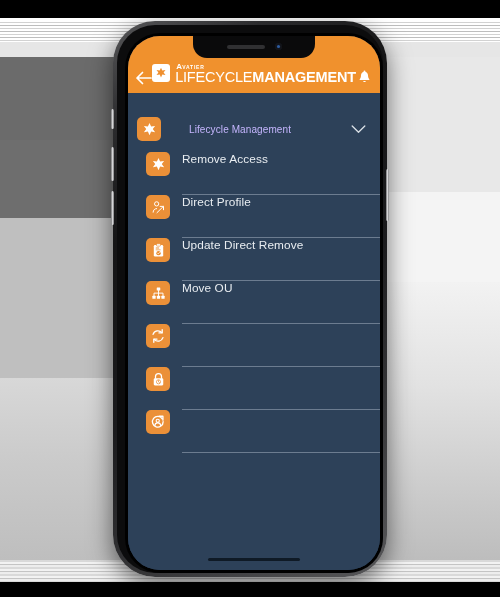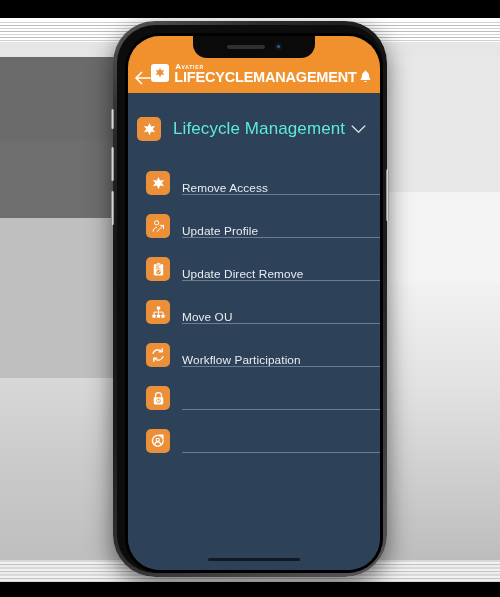--- a/index.html
+++ b/index.html
@@ -139,21 +139,21 @@
   #brand-top {
     font-size: 5.5px; letter-spacing: 0.3px; color: #ffffff;
     font-weight: 400; margin-bottom: -1px; padding-left: 1px;
     display: flex; align-items: baseline;
   }
   #brand-top .cap { font-size: 8px; font-weight: 700; line-height: 1; }
   #brand-top .rest { font-size: 5px; letter-spacing: 0.8px; font-weight: 700; }
   #brand-main {
     font-size: 14.5px; color: #ffffff; letter-spacing: -0.2px; white-space: nowrap;
   }
-  #brand-main .light { font-weight: 700; }
+  #brand-main .light { font-weight: 400; }
   #brand-main .bold  { font-weight: 700; margin-top: 23px; }
   #bell {
     width: 30px; margin-right: 6px;
     display: flex; align-items: center; justify-content: center;
   }
 
   
   #menu {
     position: absolute; left: 0; top: 57px;
     width: 100%; bottom: 0;
@@ -165,27 +165,27 @@
     height: 46px; padding: 0 14px 0 9px;
     margin-top: 13px;
   }
   .tile {
     width: 24px; height: 24px; border-radius: 5px;
     background: #eb9038;
     display: flex; align-items: center; justify-content: center;
     flex: 0 0 auto;
   }
   #group-title {
-    flex: 1; margin-left: 12px;
-    color: #5eead4; font-size: 17px; font-weight: 400; letter-spacing: 0.1px;
+    flex: 1; margin-left: 28px;
+    color: #c4b5fd; font-size: 10px; font-weight: 400; letter-spacing: 0.1px;
   }
   #chevron { color: #d7dde4; display: flex; align-items: center; }
 
   .menu-item {
-    display: flex; align-items: flex-end;
+    display: flex; align-items: flex-start;
     height: 43px; padding-left: 18px; padding-right: 0;
     position: relative;
   }
   .menu-item .label {
     flex: 1; margin-left: 12px;
     color: #e9edf1; font-size: 11.8px; font-weight: 400; letter-spacing: 0.1px;
     white-space: nowrap;
   }
   .menu-item .divider {
     position: absolute; left: 54px; right: 0; bottom: 0;
@@ -295,21 +295,21 @@
 
             <div class="menu-item">
               <div class="tile">
                 <svg width="15" height="15" viewBox="0 0 24 24" fill="none">
                   <circle cx="9" cy="6.2" r="3.4" stroke="#ffffff" stroke-width="1.6"></circle>
                   <path d="M3.4 19.5c0-3.3 2.5-5.8 5.6-5.8" stroke="#ffffff" stroke-width="1.6" stroke-linecap="round"></path>
                   <path d="M9.6 20.3 L19.6 10.4" stroke="#ffffff" stroke-width="1.6" stroke-linecap="round"></path>
                   <path d="M14.6 10.2 L20 10.2 L20 15.6" stroke="#ffffff" stroke-width="1.6" stroke-linecap="round" stroke-linejoin="round"></path>
                 </svg>
               </div>
-              <div class="label">Update Profile</div>
+              <div class="label">Direct Profile</div>
               <div class="divider"></div>
             </div>
 
             <div class="menu-item">
               <div class="tile">
                 <svg width="15" height="15" viewBox="0 0 24 24" fill="none">
                   <rect x="4.5" y="3.2" width="15" height="18.2" rx="2" fill="#ffffff"></rect>
                   <rect x="8.8" y="1.2" width="6.4" height="3.8" rx="1.2" fill="#ffffff" stroke="#ea8f36" stroke-width="1.1"></rect>
                   <rect x="7.3" y="7.2" width="6" height="1.5" rx="0.7" fill="#ea8f36"></rect>
                   <rect x="7.3" y="10.2" width="8.2" height="1.5" rx="0.7" fill="#ea8f36"></rect>
@@ -337,21 +337,20 @@
 
             <div class="menu-item">
               <div class="tile">
                 <svg width="16" height="16" viewBox="0 0 24 24" fill="none">
                   <path d="M4.6 9.6a7.6 7.6 0 0 1 13.1-2.6" stroke="#ffffff" stroke-width="2" stroke-linecap="round"></path>
                   <path d="M19.4 14.4a7.6 7.6 0 0 1-13.1 2.6" stroke="#ffffff" stroke-width="2" stroke-linecap="round"></path>
                   <path d="M18.3 2.6 L18.3 7.4 L13.5 7.4" stroke="#ffffff" stroke-width="2" stroke-linecap="round" stroke-linejoin="round"></path>
                   <path d="M5.7 21.4 L5.7 16.6 L10.5 16.6" stroke="#ffffff" stroke-width="2" stroke-linecap="round" stroke-linejoin="round"></path>
                 </svg>
               </div>
-              <div class="label">Workflow Participation</div>
               <div class="divider"></div>
             </div>
 
             <div class="menu-item">
               <div class="tile">
                 <svg width="15" height="15" viewBox="0 0 24 24" fill="none">
                   <path d="M7.2 10V7.2a4.8 4.8 0 0 1 9.6 0V10" stroke="#ffffff" stroke-width="2" stroke-linecap="round"></path>
                   <rect x="4.4" y="10" width="15.2" height="11.4" rx="1.8" fill="#ffffff"></rect>
                   <circle cx="12" cy="15.7" r="3.3" fill="none" stroke="#ea8f36" stroke-width="1.2"></circle>
                   <path d="M12 13.8 V15.8 L13.4 16.8" stroke="#ea8f36" stroke-width="1.2" stroke-linecap="round" stroke-linejoin="round"></path>

